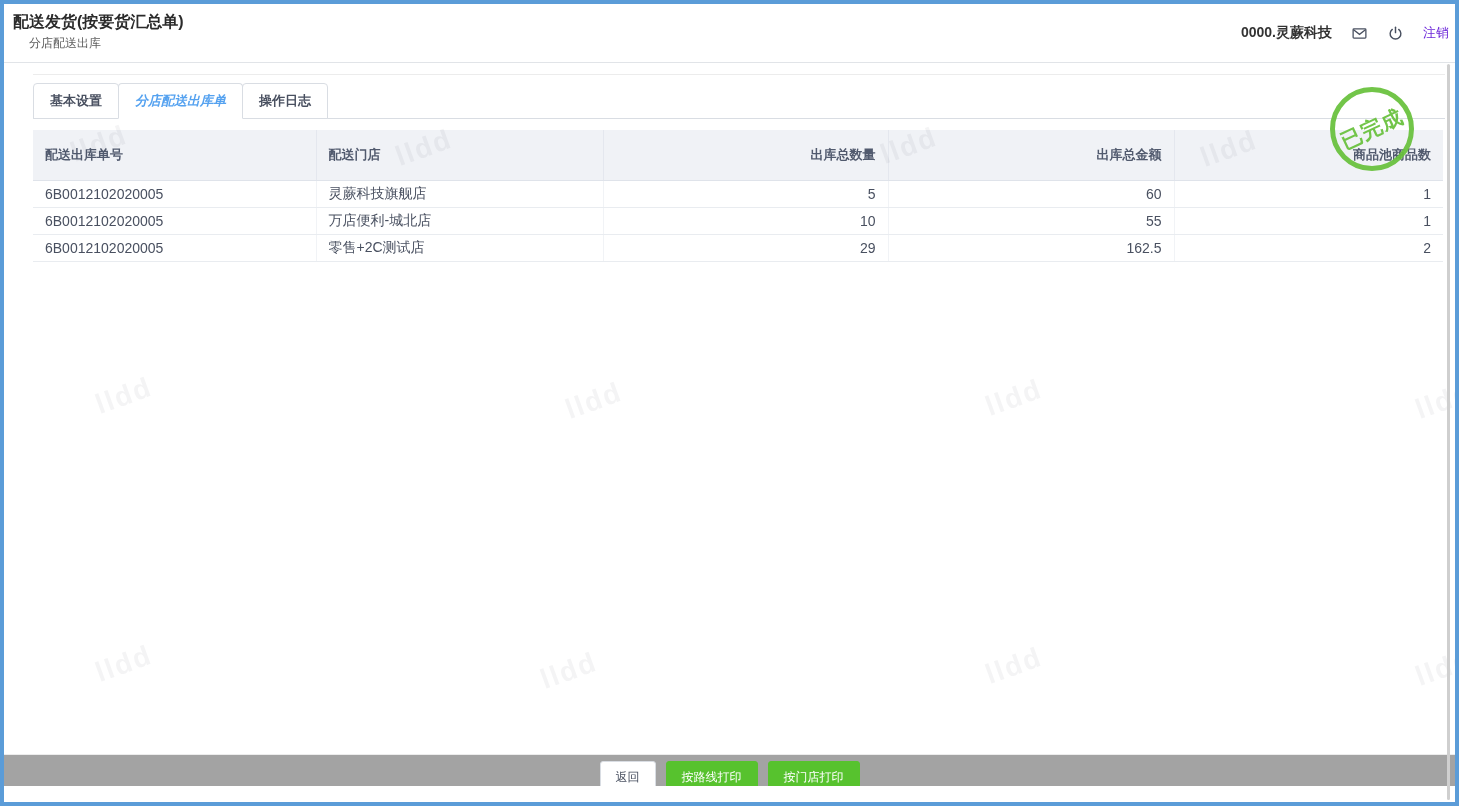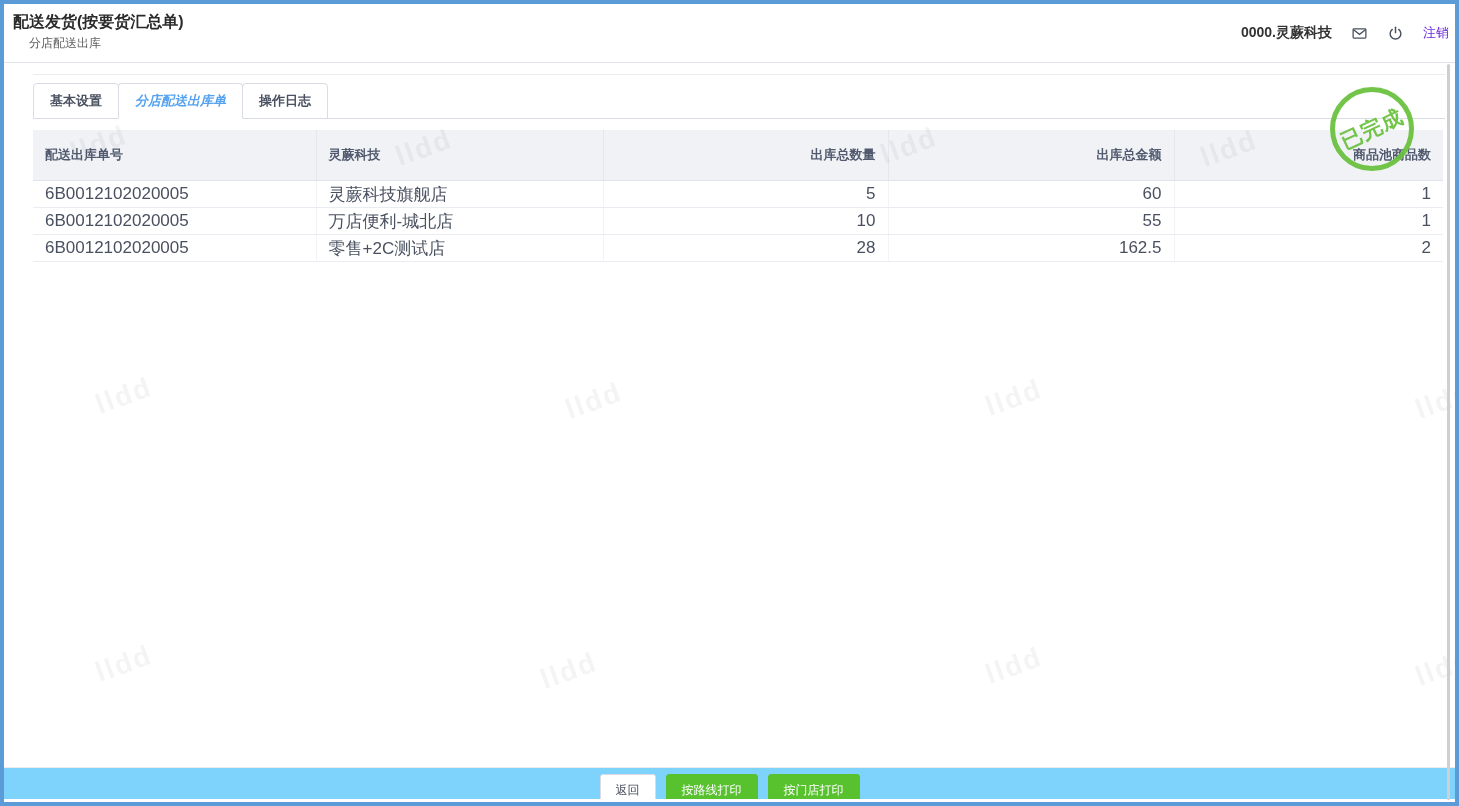--- a/index.html
+++ b/index.html
@@ -30,21 +30,21 @@
   .tab + .tab{margin-left:-1px;}
   .tab.active{color:#55a2f0;border-bottom-color:#fff;z-index:2;position:relative;font-style:italic;}
 
   
   .grid{position:absolute;left:29px;top:126px;width:1410px;border-collapse:collapse;
         table-layout:fixed;z-index:1;}
   .grid th{height:42px;box-sizing:border-box;background:#f0f2f6;font-size:13px;font-weight:700;
            color:#515a6e;padding:16px 12px;border-bottom:1px solid #dfe3ea;border-right:1px solid #e4e7ee;
            white-space:nowrap;overflow:hidden;}
   .grid th:last-child{border-right:none;}
-  .grid td{height:27px;box-sizing:border-box;font-size:17px;color:#495060;padding:0 12px;
+  .grid td{height:27px;box-sizing:border-box;font-size:14px;color:#495060;padding:0 12px;
            border-bottom:1px solid #e9ecf0;border-right:1px solid #f1f3f6;background:#fff;
            white-space:nowrap;overflow:hidden;}
   .grid td:last-child{border-right:none;}
   .al{text-align:left;} .ar{text-align:right;}
 
   
   .stamp{position:absolute;left:1326px;top:83px;width:84px;height:84px;box-sizing:border-box;
          border:5px solid #68c13c;border-radius:50%;display:flex;align-items:center;justify-content:center;
          z-index:6;opacity:.93;background:transparent;}
   .stamp-label{transform:rotate(-25deg);font-size:21px;font-weight:700;color:#68c13c;
@@ -53,22 +53,22 @@
   
   .wm-layer{position:absolute;inset:0;z-index:3;pointer-events:none;}
   .wm{position:absolute;font-size:28px;font-weight:600;color:rgba(40,40,60,0.05);
       transform:rotate(-20deg);letter-spacing:2px;}
 
   
   .scrollbar{position:absolute;right:5px;top:60px;bottom:2px;width:3px;background:#cfcfcf;
              border-radius:2px;z-index:5;}
 
   
-  .footer{position:absolute;left:0;right:0;bottom:3px;height:31px;border-top:1px solid #ececec;
-          background:#7dd3fc;display:flex;justify-content:center;overflow:hidden;z-index:4;}
+  .footer{position:absolute;left:0;right:0;bottom:16px;height:31px;border-top:1px solid #ececec;
+          background:#a3a3a3;display:flex;justify-content:center;overflow:hidden;z-index:4;}
   .btn{box-sizing:border-box;height:32px;margin-top:6px;border-radius:3px;font-size:12px;
        line-height:30px;padding:0 15px;cursor:pointer;white-space:nowrap;
        font-family:"Liberation Sans","DejaVu Sans",sans-serif;}
   .btn-default{background:#fff;border:1px solid #d9dde3;color:#495060;}
   .btn-primary{background:#57c22e;border:1px solid #57c22e;color:#fff;margin-left:10px;}
 </style>
 </head>
 <body>
 
 <div class="frame">
@@ -107,21 +107,21 @@
     <colgroup>
       <col style="width:283px">
           <col style="width:287px">
           <col style="width:285px">
       <col style="width:286px">
           <col style="width:269px">
     </colgroup>
     <thead>
       <tr>
         <th class="al">配送出库单号</th>
-        <th class="al">灵蕨科技</th>
+        <th class="al">配送门店</th>
         <th class="ar">出库总数量</th>
         <th class="ar">出库总金额</th>
         <th class="ar">商品池商品数</th>
       </tr>
     </thead>
     <tbody>
       <tr>
         <td class="al">6B0012102020005</td>
         <td class="al">灵蕨科技旗舰店</td>
         <td class="ar">5</td>
@@ -131,21 +131,21 @@
       <tr>
         <td class="al">6B0012102020005</td>
         <td class="al">万店便利-城北店</td>
         <td class="ar">10</td>
         <td class="ar">55</td>
         <td class="ar">1</td>
       </tr>
       <tr>
         <td class="al">6B0012102020005</td>
         <td class="al">零售+2C测试店</td>
-        <td class="ar">28</td>
+        <td class="ar">29</td>
         <td class="ar">162.5</td>
         <td class="ar">2</td>
       </tr>
     </tbody>
   </table>
 
   <div class="stamp">
     <span class="stamp-label">已完成</span>
   </div>
 

